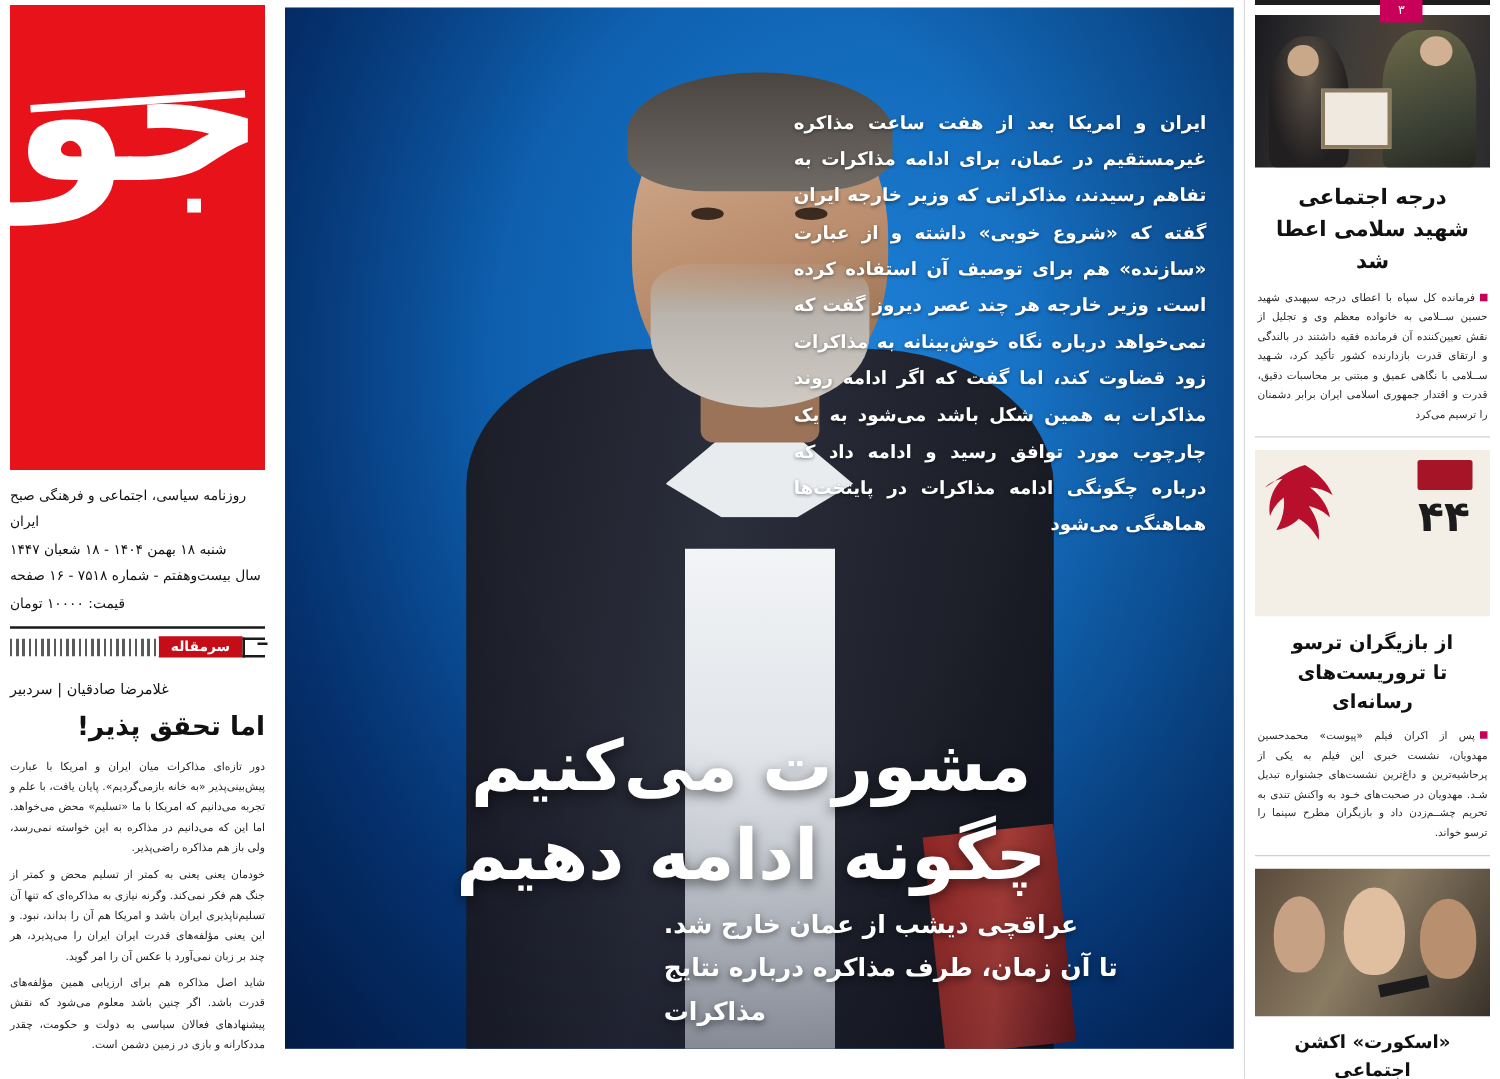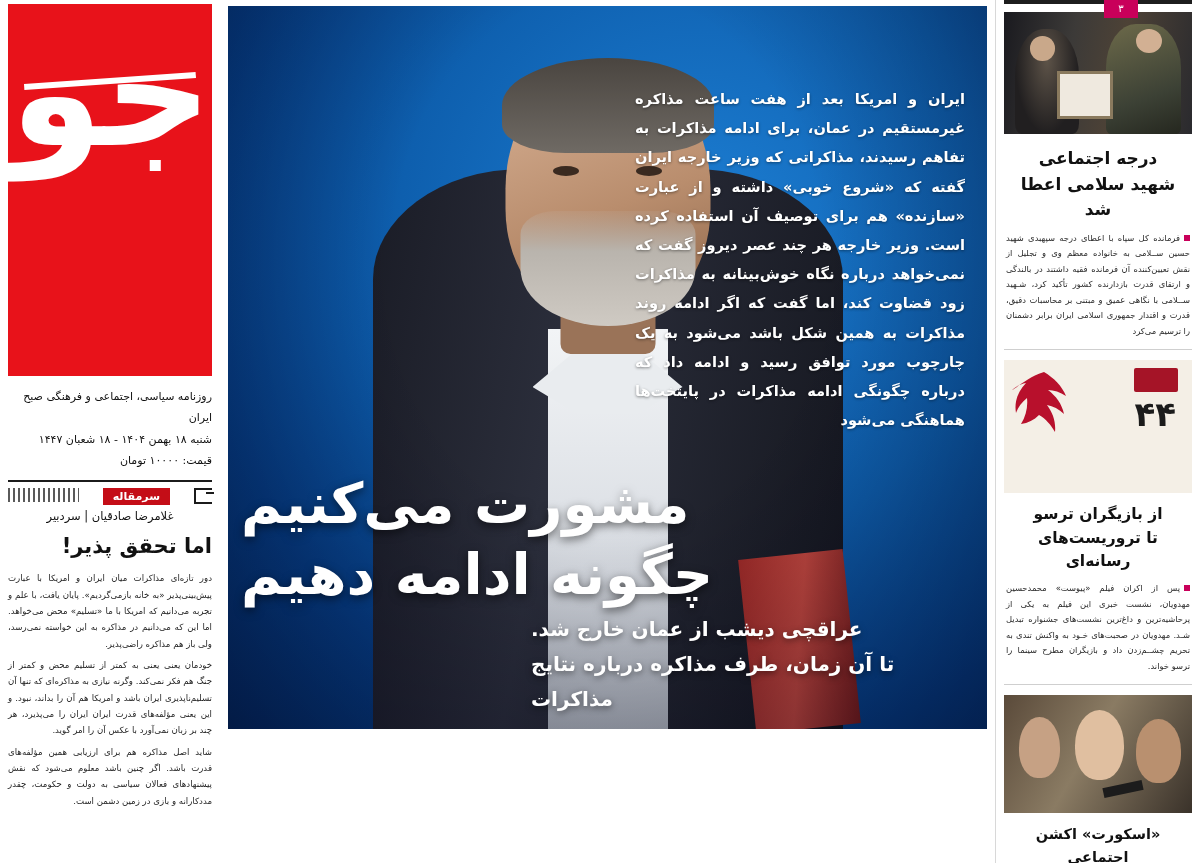--- a/index.html
+++ b/index.html
@@ -183,21 +183,21 @@
   .center-col {
     width: 775px;
     height: 863px;
     position: relative;
     background: #ffffff;
     padding: 6px 8px 0 8px;
   }
   .hero {
     position: relative;
     width: 100%;
-    height: 723px;
+    height: 833px;
     background: radial-gradient(ellipse at 62% 32%, #1d7fd4 0%, #0e5fae 45%, #06408a 75%, #05306e 100%);
     overflow: hidden;
   }
   
   .man-body {
     position: absolute;
     left: 50%;
     transform: translateX(-50%);
     bottom: 0;
     width: 470px;
@@ -289,21 +289,21 @@
     text-align: justify;
     direction: rtl;
     font-weight: bold;
     text-shadow: 0 1px 3px rgba(0,0,0,.45);
   }
   .hero-headline {
     position: absolute;
     right: 26px;
     bottom: 118px;
     width: 720px;
-    text-align: left;
+    text-align: center;
     direction: rtl;
     color: #ffffff;
     font-size: 56px;
     font-weight: bold;
     line-height: 1.28;
     text-shadow: 0 3px 10px rgba(0,0,0,.55);
   }
   .hero-sub {
     position: absolute;
     right: 26px;
@@ -349,35 +349,36 @@
   .masthead-stroke {
     position: absolute;
     left: 16px; top: 74px;
     width: 172px; height: 6px;
     background: #ffffff;
     transform: rotate(-4deg);
   }
   .mast-meta {
     margin-top: 10px;
     direction: rtl;
-    text-align: right;
+    text-align: left;
     font-size: 11px;
     line-height: 1.95;
     color: #111;
   }
   .mast-rule {
     height: 2px;
     background: #1b1b1b;
     margin: 8px 0 6px;
   }
   .serm-row {
     display: flex;
-    direction: rtl;
-    gap: 24px;
-    margin-bottom: 4px;
+    align-items: center;
+    direction: rtl;
+    gap: 0;
+    margin-bottom: 18px;
   }
   .serm-tag {
     background: #c40d17;
     color: #fff;
     font-size: 11px;
     padding: 2px 10px;
     font-weight: bold;
   }
   .serm-bars {
     flex: 1;
@@ -392,21 +393,21 @@
   }
   .serm-icon::after {
     content: "";
     position: absolute;
     right: -2px; top: 2px;
     width: 8px; height: 2px;
     background: #1b1b1b;
   }
   .byline {
     direction: rtl;
-    text-align: center;
+    text-align: left;
     font-size: 11.5px;
     color: #111;
     margin-bottom: 8px;
   }
   .col-title {
     direction: rtl;
     text-align: right;
     font-size: 21px;
     font-weight: bold;
     line-height: 1.5;
@@ -511,20 +512,21 @@
 
   <div class="right-col">
     <div class="masthead">
       <div class="masthead-word">جوان</div>
       <div class="masthead-stroke"></div>
     </div>
 
     <div class="mast-meta">
       <div>روزنامه سیاسی، اجتماعی و فرهنگی صبح ایران</div>
       <div>شنبه ۱۸ بهمن ۱۴۰۴ - ۱۸ شعبان ۱۴۴۷</div>
+      <div>سال بیست‌وهفتم - شماره ۷۵۱۸ - ۱۶ صفحه</div>
       <div>قیمت: ۱۰۰۰۰ تومان</div>
     </div>
 
     <div class="mast-rule"></div>
 
     <div class="serm-row">
       <div class="serm-icon"></div>
       <div class="serm-tag">سرمقاله</div>
       <div class="serm-bars"></div>
     </div>

